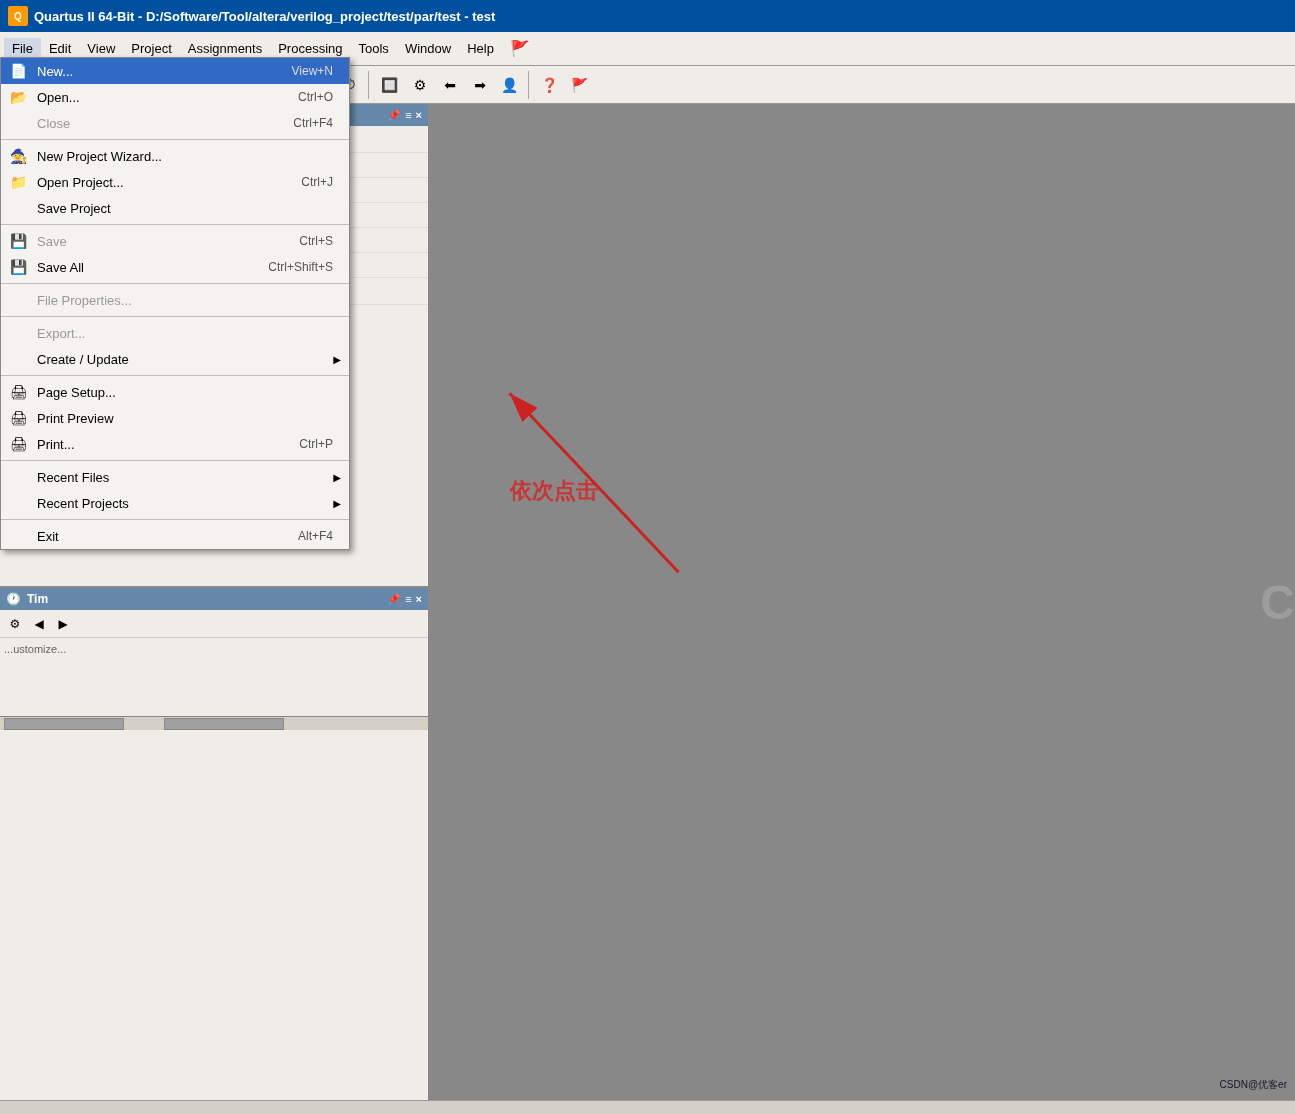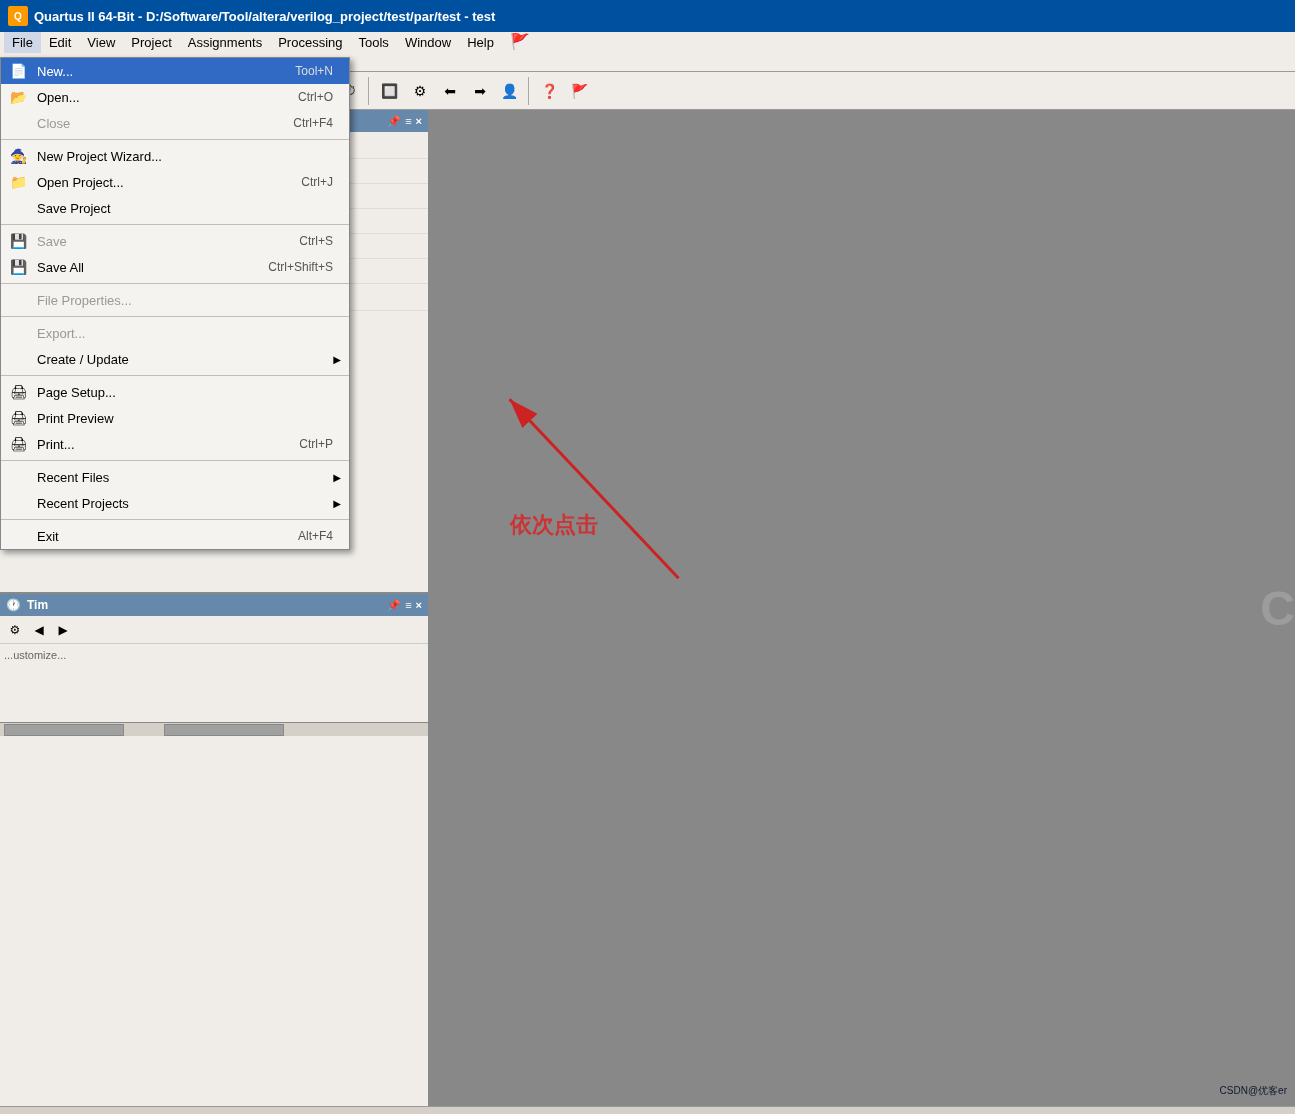--- a/index.html
+++ b/index.html
@@ -29,23 +29,23 @@
       width: 20px; height: 20px;
       background: #ff9900;
       border-radius: 2px;
       display: flex; align-items: center; justify-content: center;
       font-size: 10px; color: white; font-weight: bold;
     }
 
     
     #menu-bar {
       background: #f0ede8;
-      height: 40px;
-      display: flex;
-      align-items: flex-start;
+      height: 34px;
+      display: flex;
+      align-items: center;
       border-bottom: 1px solid #999;
       padding: 0 4px;
       position: relative;
       z-index: 100;
     }
     .menu-item {
       padding: 3px 8px;
       cursor: pointer;
       font-size: 13px;
       color: #000;
@@ -198,21 +198,21 @@
       position: relative;
       overflow: hidden;
     }
 
     
     .annotation-text {
       position: absolute;
       color: #cc3333;
       font-size: 22px;
       font-weight: bold;
-      top: 400px;
+      top: 372px;
       left: 80px;
     }
 
     
     .arrow-overlay {
       position: absolute;
       top: 0; left: 0;
       width: 100%; height: 100%;
       pointer-events: none;
     }
@@ -431,21 +431,21 @@
       <line x1="250" y1="220" x2="80" y2="40" stroke="#cc2222" stroke-width="3" marker-end="url(#arrowhead)"></line>
     </svg>
   </div>
 </div>
 
 <div id="file-dropdown">
 
   <div class="dropdown-item highlighted">
     <span class="item-icon">📄</span>
     <span>New...</span>
-    <span class="shortcut">Tool+N</span>
+    <span class="shortcut">View+N</span>
   </div>
 
   <div class="dropdown-item">
     <span class="item-icon">📂</span>
     <span>Open...</span>
     <span class="shortcut">Ctrl+O</span>
   </div>
 
   <div class="dropdown-item disabled">
     <span>Close</span>

